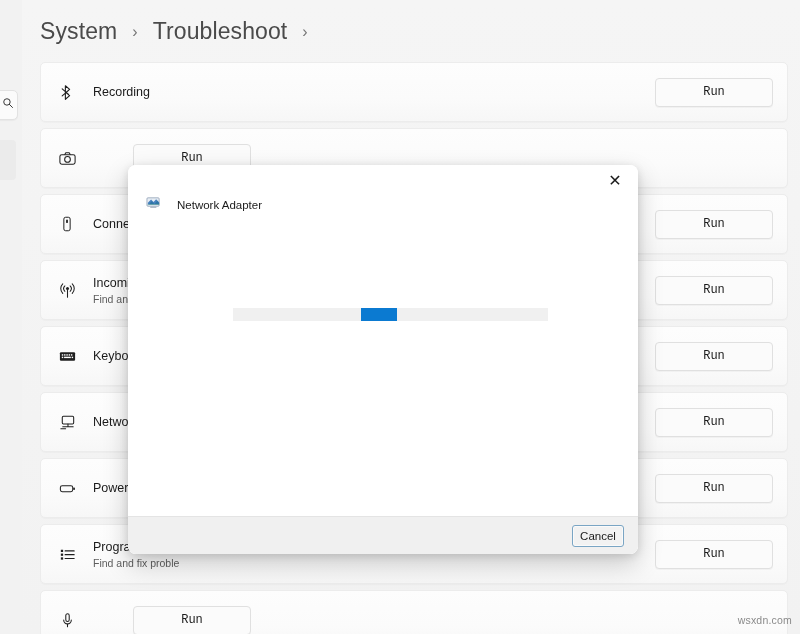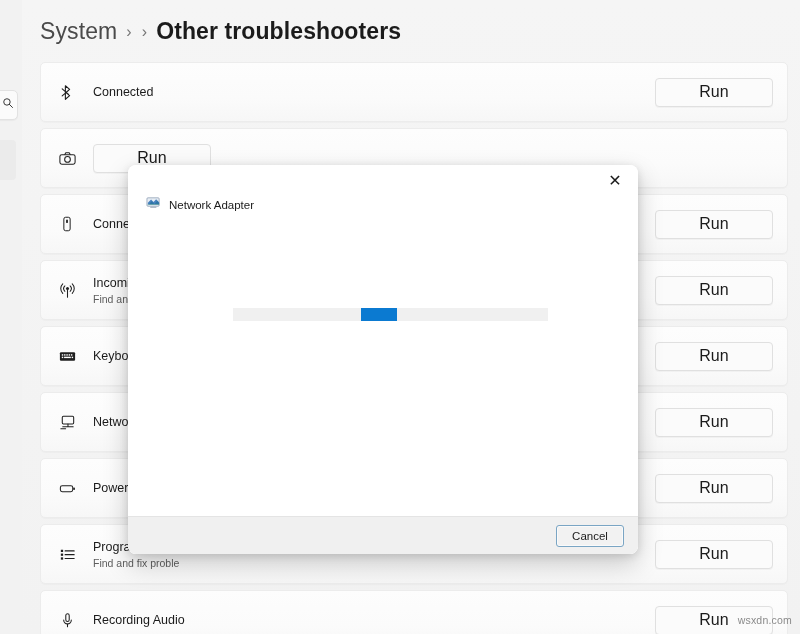--- a/index.html
+++ b/index.html
@@ -52,21 +52,21 @@
     border-radius: 4px;
   }
 
   
   #breadcrumb {
     position: absolute;
     left: 40px;
     top: 18px;
     display: flex;
     align-items: center;
-    gap: 8px;
+    gap: 14px;
     color: #5a5a5a;
     font-size: 23px;
     letter-spacing: .1px;
   }
   #breadcrumb .crumb-link { color:#4a4a4a; }
   #breadcrumb .crumb-sep { color:#777; font-size:16px; line-height:1; padding:0 1px;}
   #breadcrumb .crumb-current { color:#1b1b1b; font-weight:700; }
 
   
   #troubleshooter-list {
@@ -109,25 +109,26 @@
     white-space: nowrap;
   }
   .ts-run {
     width: 118px;
     min-width: 118px;
     height: 29px;
     margin-right: 14px;
     background: #fbfbfb;
     border: 1px solid #e0e0e0;
     border-radius: 4px;
-    font-family: Liberation Sans, sans-serif;
-    font-size: 16px;
+    font-family: Liberation Mono, monospace;
+    font-size: 12px;
     color: #1b1b1b;
     cursor: default;
     box-shadow: 0 1px 0 rgba(0,0,0,.03);
+    margin-left: 40px;
   }
 
   
   #dialog-shadow {
     position: absolute;
     left: 128px;
     top: 165px;
     width: 510px;
     height: 389px;
     border-radius: 8px;
@@ -164,21 +165,21 @@
     flex: 1;
     position: relative;
     padding: 0;
   }
   #dialog-header {
     position: absolute;
     left: 18px;
     top: 30px;
     display: flex;
     align-items: center;
-    gap: 8px;
+    gap: 16px;
   }
   #dialog-app-title {
     font-size: 11.5px;
     color: #1b1b1b;
   }
   #dialog-status {
     position: absolute;
     left: 36px;
     top: 72px;
     font-size: 15.5px;
@@ -204,21 +205,21 @@
   #dialog-footer {
     height: 37px;
     background: #f0f0f0;
     border-top: 1px solid #e4e4e4;
     display: flex;
     align-items: center;
     justify-content: flex-end;
     padding-right: 14px;
   }
   #dialog-cancel {
-    width: 68px;
+    width: 52px;
     height: 22px;
     background: #f2f2f2;
     border: 1px solid #7aa5c4;
     border-radius: 3px;
     font-family: "Liberation Sans", sans-serif;
     font-size: 11.5px;
     color: #1b1b1b;
     cursor: default;
     box-shadow: inset 0 0 0 1px #fafafa;
   }
@@ -243,34 +244,34 @@
         <circle cx="6.6" cy="6.6" r="4.3" fill="none" stroke="#333" stroke-width="1.3"></circle>
         <line x1="9.8" y1="9.8" x2="14" y2="14" stroke="#333" stroke-width="1.3" stroke-linecap="round"></line>
       </svg>
     </div>
     <div id="rail-block"></div>
   </div>
 
   <div id="breadcrumb">
     <span class="crumb-link">System</span>
     <span class="crumb-sep">›</span>
+    <span class="crumb-link">Troubleshoot</span>
     <span class="crumb-sep">›</span>
-    <span class="crumb-current">Other troubleshooters</span>
   </div>
 
   <div id="troubleshooter-list">
 
     <div class="ts-row">
       <div class="ts-icon">
         <svg width="17" height="17" viewBox="0 0 16 16">
             <path d="M6 1.6l4 3.4-4 3.4V1.6z M6 7.6l4 3.4-4 3.4V7.6z M3 4.6l6 5.2 M3 11.2l6-5.2" fill="none" stroke="#1f1f1f" stroke-width="1.05" stroke-linejoin="round" stroke-linecap="round"></path>
           </svg>
       </div>
       <div class="ts-text">
-        <div class="ts-title">Connected</div>
+        <div class="ts-title">Recording</div>
       </div>
       <button class="ts-run">Run</button>
     </div>
 
     <div class="ts-row">
       <div class="ts-icon">
         <svg width="19" height="19" viewBox="0 0 20 20">
           <rect x="2" y="6" width="16" height="10" rx="2" fill="none" stroke="#1f1f1f" stroke-width="1.1"></rect>
           <path d="M7 6l1.2-2h3.6L13 6" fill="none" stroke="#1f1f1f" stroke-width="1.1" stroke-linejoin="round"></path>
           <circle cx="10" cy="11" r="3" fill="none" stroke="#1f1f1f" stroke-width="1.1"></circle>
@@ -380,23 +381,20 @@
     </div>
 
     <div class="ts-row">
       <div class="ts-icon">
         <svg width="19" height="19" viewBox="0 0 20 20">
           <rect x="8.2" y="3" width="3.6" height="8" rx="1.8" fill="none" stroke="#1f1f1f" stroke-width="1.1"></rect>
           <path d="M6 9.6a4 4 0 008 0" fill="none" stroke="#1f1f1f" stroke-width="1.1" stroke-linecap="round"></path>
           <path d="M10 13.6V16.6" stroke="#1f1f1f" stroke-width="1.1" stroke-linecap="round"></path>
         </svg>
       </div>
-      <div class="ts-text">
-        <div class="ts-title">Recording Audio</div>
-      </div>
       <button class="ts-run">Run</button>
     </div>
 
   </div>
 </div>
 
 <div id="dialog-shadow">
   <div id="dialog">
 
     <button id="dialog-close">✕</button>

